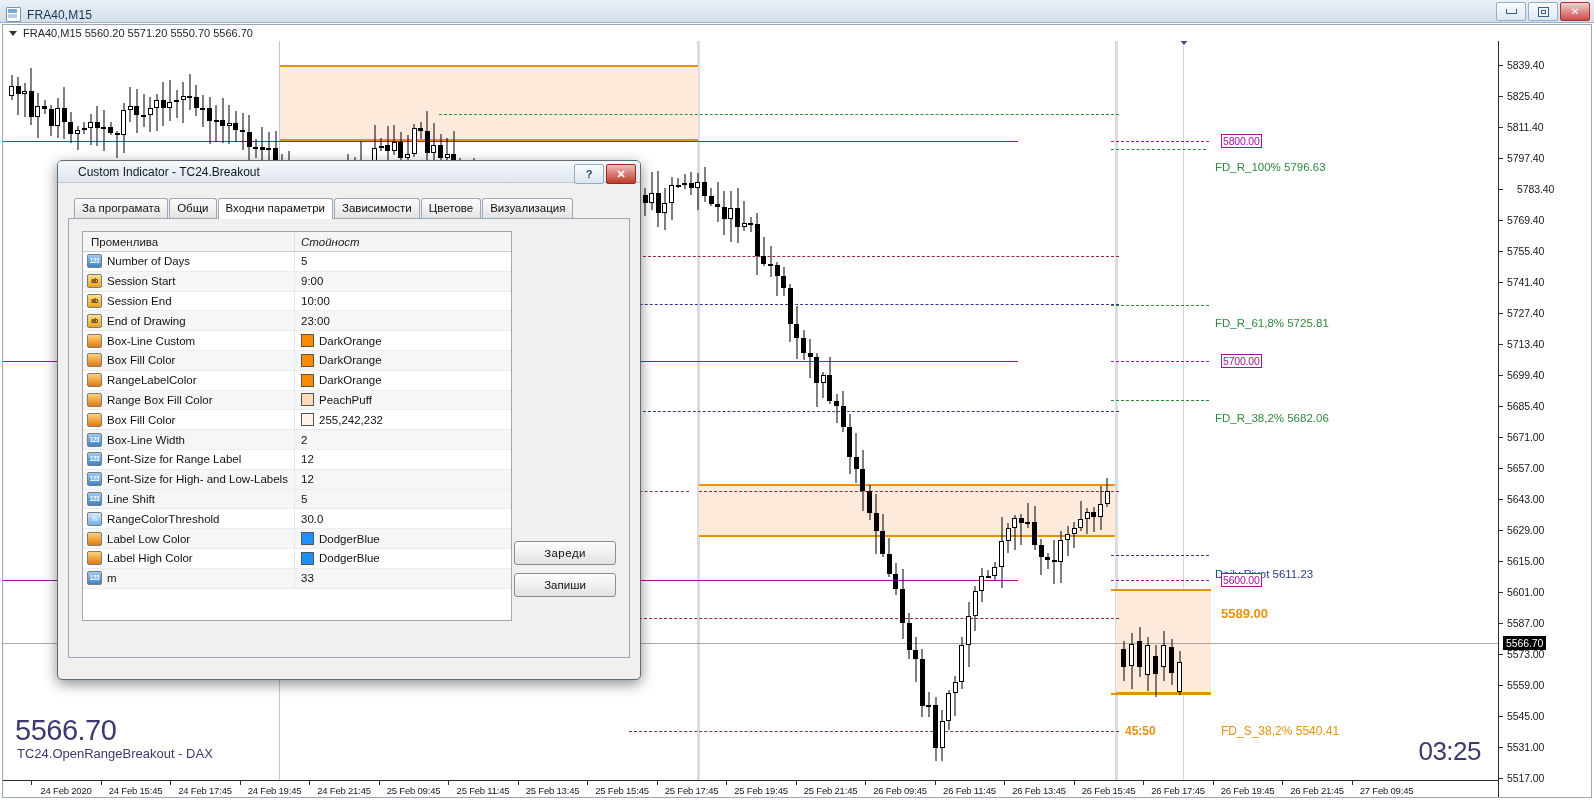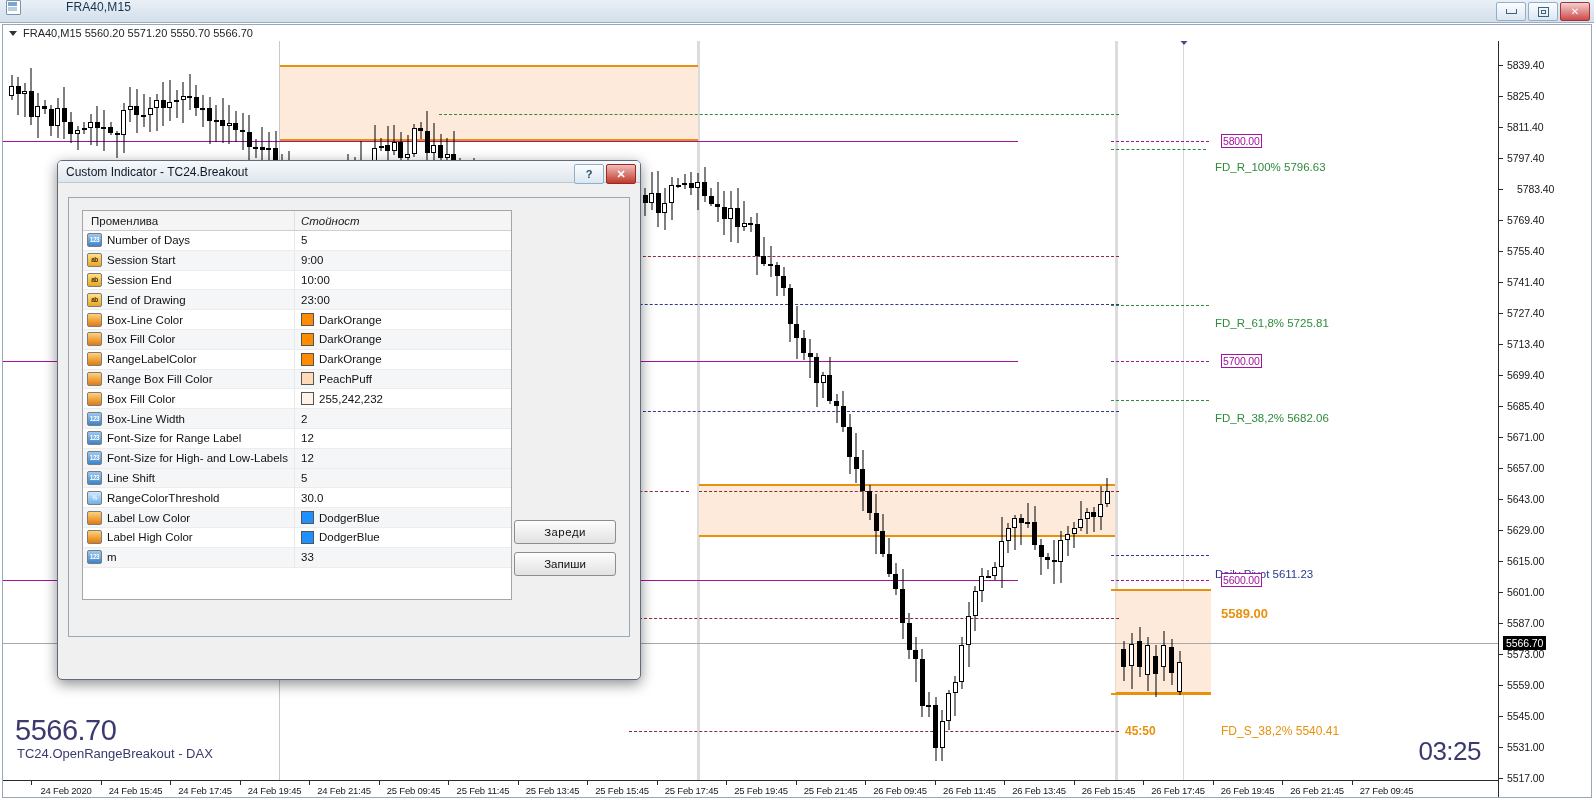--- a/index.html
+++ b/index.html
@@ -7,21 +7,21 @@
     width:1594px;height:800px;overflow:hidden;position:relative;
     background:#ffffff;
     font-family:"Liberation Sans",sans-serif;
     -webkit-font-smoothing:antialiased;
   }
   
   #win-titlebar{
     position:absolute;left:0;top:0;width:1594px;height:22px;
     background:linear-gradient(#e9f0f7,#d3dfeb);
     border-bottom:1px solid #9bb0c4;
-    display:flex;align-items:flex-start;gap:39px;
+    display:flex;align-items:flex-end;
   }
   #win-icon{
     width:13px;height:13px;margin-left:6px;margin-right:6px;
     border:1px solid #7b93ab;background:#fff;position:relative;flex:none;border-radius:1px;
   }
   #win-icon::before{content:"";position:absolute;left:1px;top:1px;width:9px;height:4px;background:#7aa7d0;}
   #win-icon::after{content:"";position:absolute;left:1px;top:6px;width:9px;height:4px;background:#b8cde0;}
   #win-title{font-size:12px;color:#17334d;letter-spacing:.1px;}
   .wbtns{position:absolute;right:4px;top:2px;display:flex;gap:2px;}
   .wbtn{
@@ -105,21 +105,21 @@
     position:absolute;left:57px;top:160px;width:584px;height:520px;
     background:#f0f0f0;border:1px solid #5d6b7a;border-radius:5px;
     box-shadow:0 4px 14px rgba(0,0,0,.45);
     font-size:11.5px;color:#111;
     box-sizing:border-box;
   }
   #dlg-title{
     height:22px;border-radius:4px 4px 0 0;
     background:linear-gradient(#f7f9fb,#dfe6ed);
     border-bottom:1px solid #c0c9d2;
-    display:flex;align-items:center;padding-left:8px;box-sizing:border-box;
+    display:flex;align-items:center;padding-left:20px;box-sizing:border-box;
     font-size:12px;color:#0d1a26;
   }
   #dlg-btns{position:absolute;right:4px;top:3px;display:flex;gap:2px;}
   .dbtn{width:28px;height:18px;border:1px solid #94aec6;border-radius:2px;
     background:linear-gradient(#fbfdff,#dbe7f2);display:flex;align-items:center;justify-content:center;
     font-size:11px;color:#2b4a66;font-weight:bold;}
   .dbtn.close{background:linear-gradient(#f0bcbc,#c03a2b);border-color:#9b2a1e;color:#fff;}
   #dlg-body{position:absolute;left:0;right:0;top:26px;bottom:0;padding:10px;box-sizing:border-box;}
   #tabs{display:flex;align-items:flex-end;height:21px;position:relative;z-index:2;padding-left:6px;}
   .tab{
@@ -1063,20 +1063,28 @@
 <div id="dlg">
   <div id="dlg-title">
     <span>Custom Indicator - TC24.Breakout</span>
     <div id="dlg-btns">
       <div class="dbtn">?</div>
       <div class="dbtn close">✕</div>
     </div>
   </div>
 
   <div id="dlg-body">
+    <div id="tabs">
+        <div class="tab">За програмата</div>
+        <div class="tab">Общи</div>
+        <div class="tab active">Входни параметри</div>
+        <div class="tab">Зависимости</div>
+        <div class="tab">Цветове</div>
+        <div class="tab">Визуализация</div>
+      </div>
     <div id="tabpanel">
 
       <div id="grid-wrap">
         <div class="grid-head">
           <div class="gcol1">Променлива</div>
           <div class="gcol2">Стойност</div>
         </div>
         <div id="grid-rows">
             <div class="grow">
               <div class="gname">
@@ -1110,21 +1118,21 @@
                 <span class="ticon str">ab</span>
                 <span>End of Drawing</span>
               </div>
               <div class="gval">
                 <span>23:00</span>
               </div>
             </div>
             <div class="grow">
               <div class="gname">
                 <span class="ticon col"></span>
-                <span>Box-Line Color</span>
+                <span>Box-Line Custom</span>
               </div>
               <div class="gval">
                 <span class="swatch" style="background: rgb(255, 140, 0);"></span>
                 <span>DarkOrange</span>
               </div>
             </div>
             <div class="grow alt">
               <div class="gname">
                 <span class="ticon col"></span>
                 <span>Box Fill Color</span>

